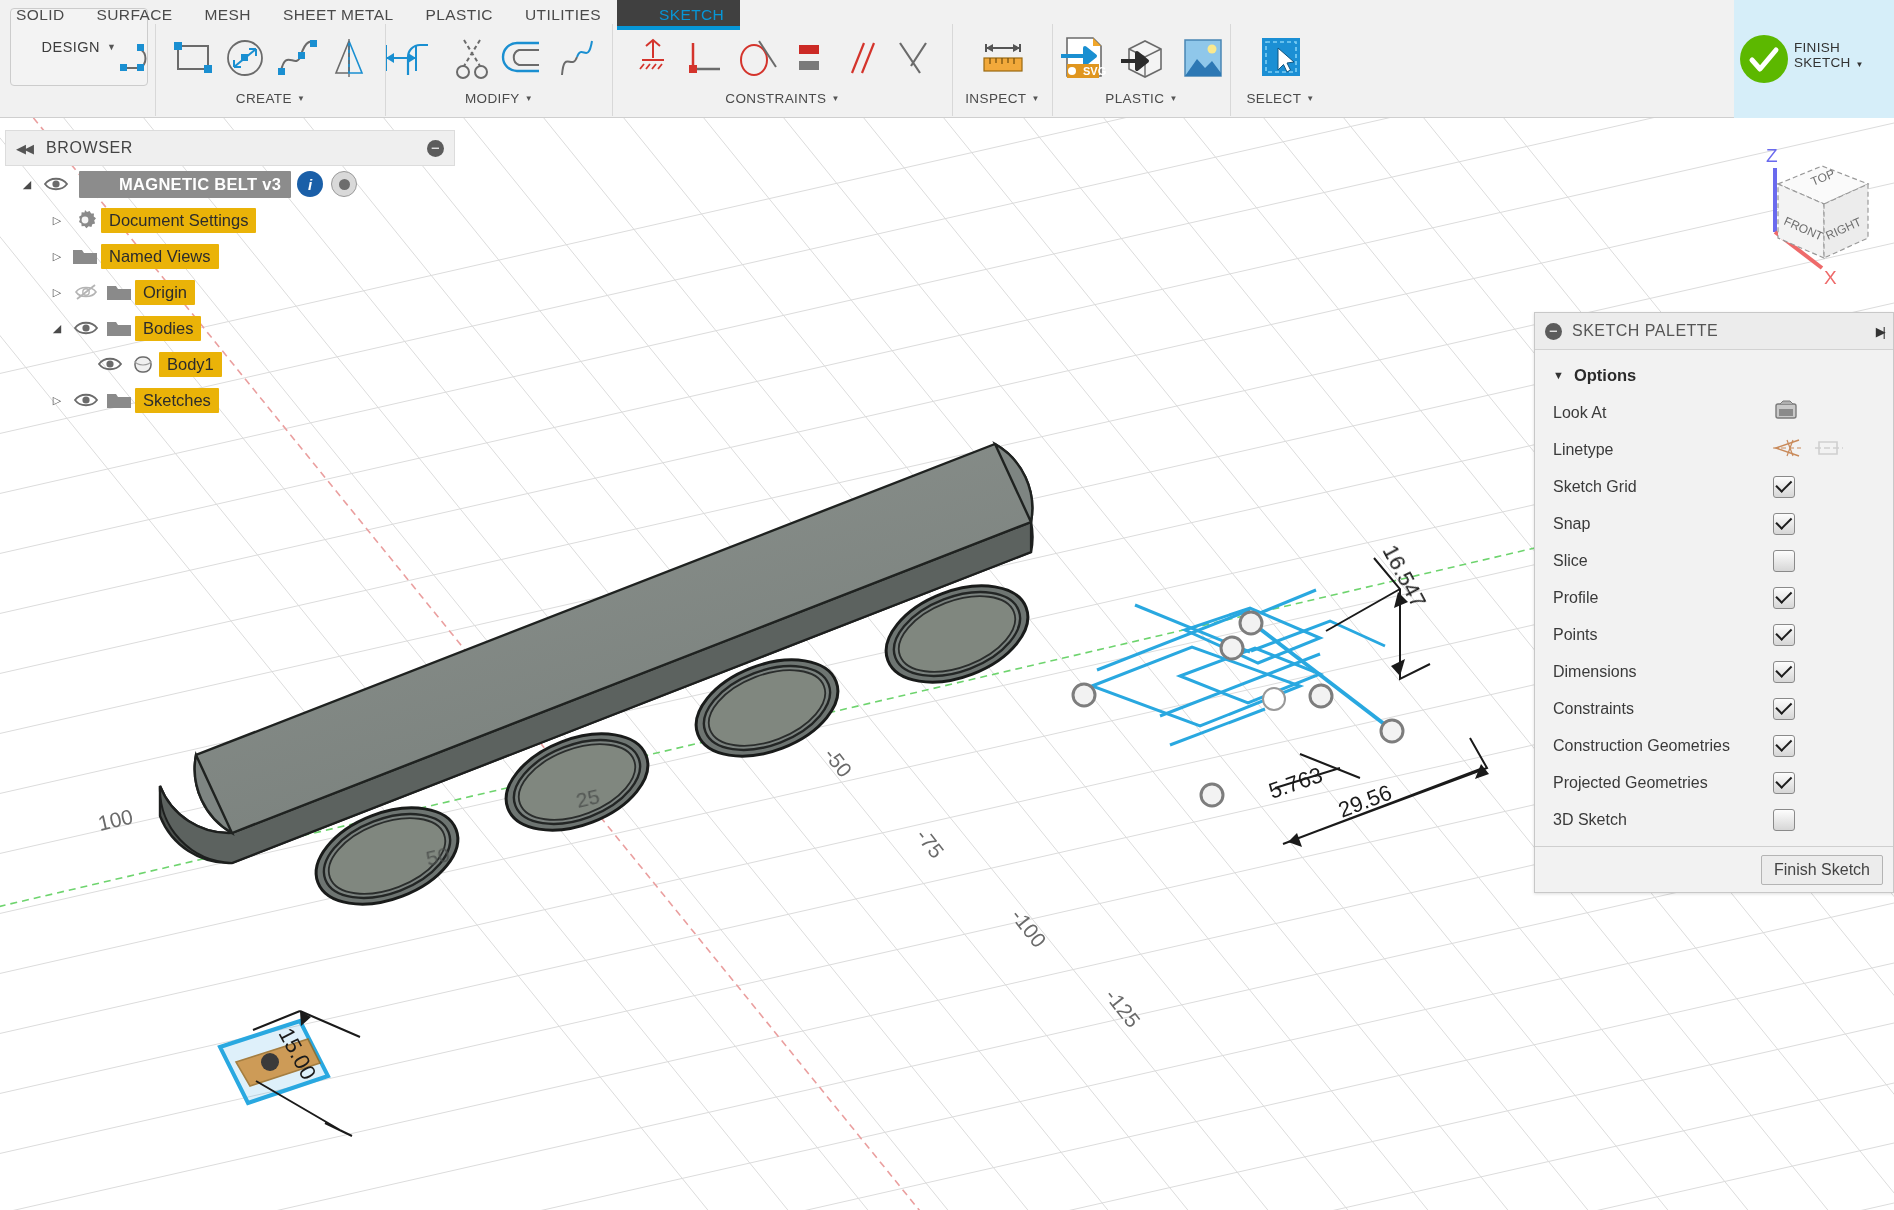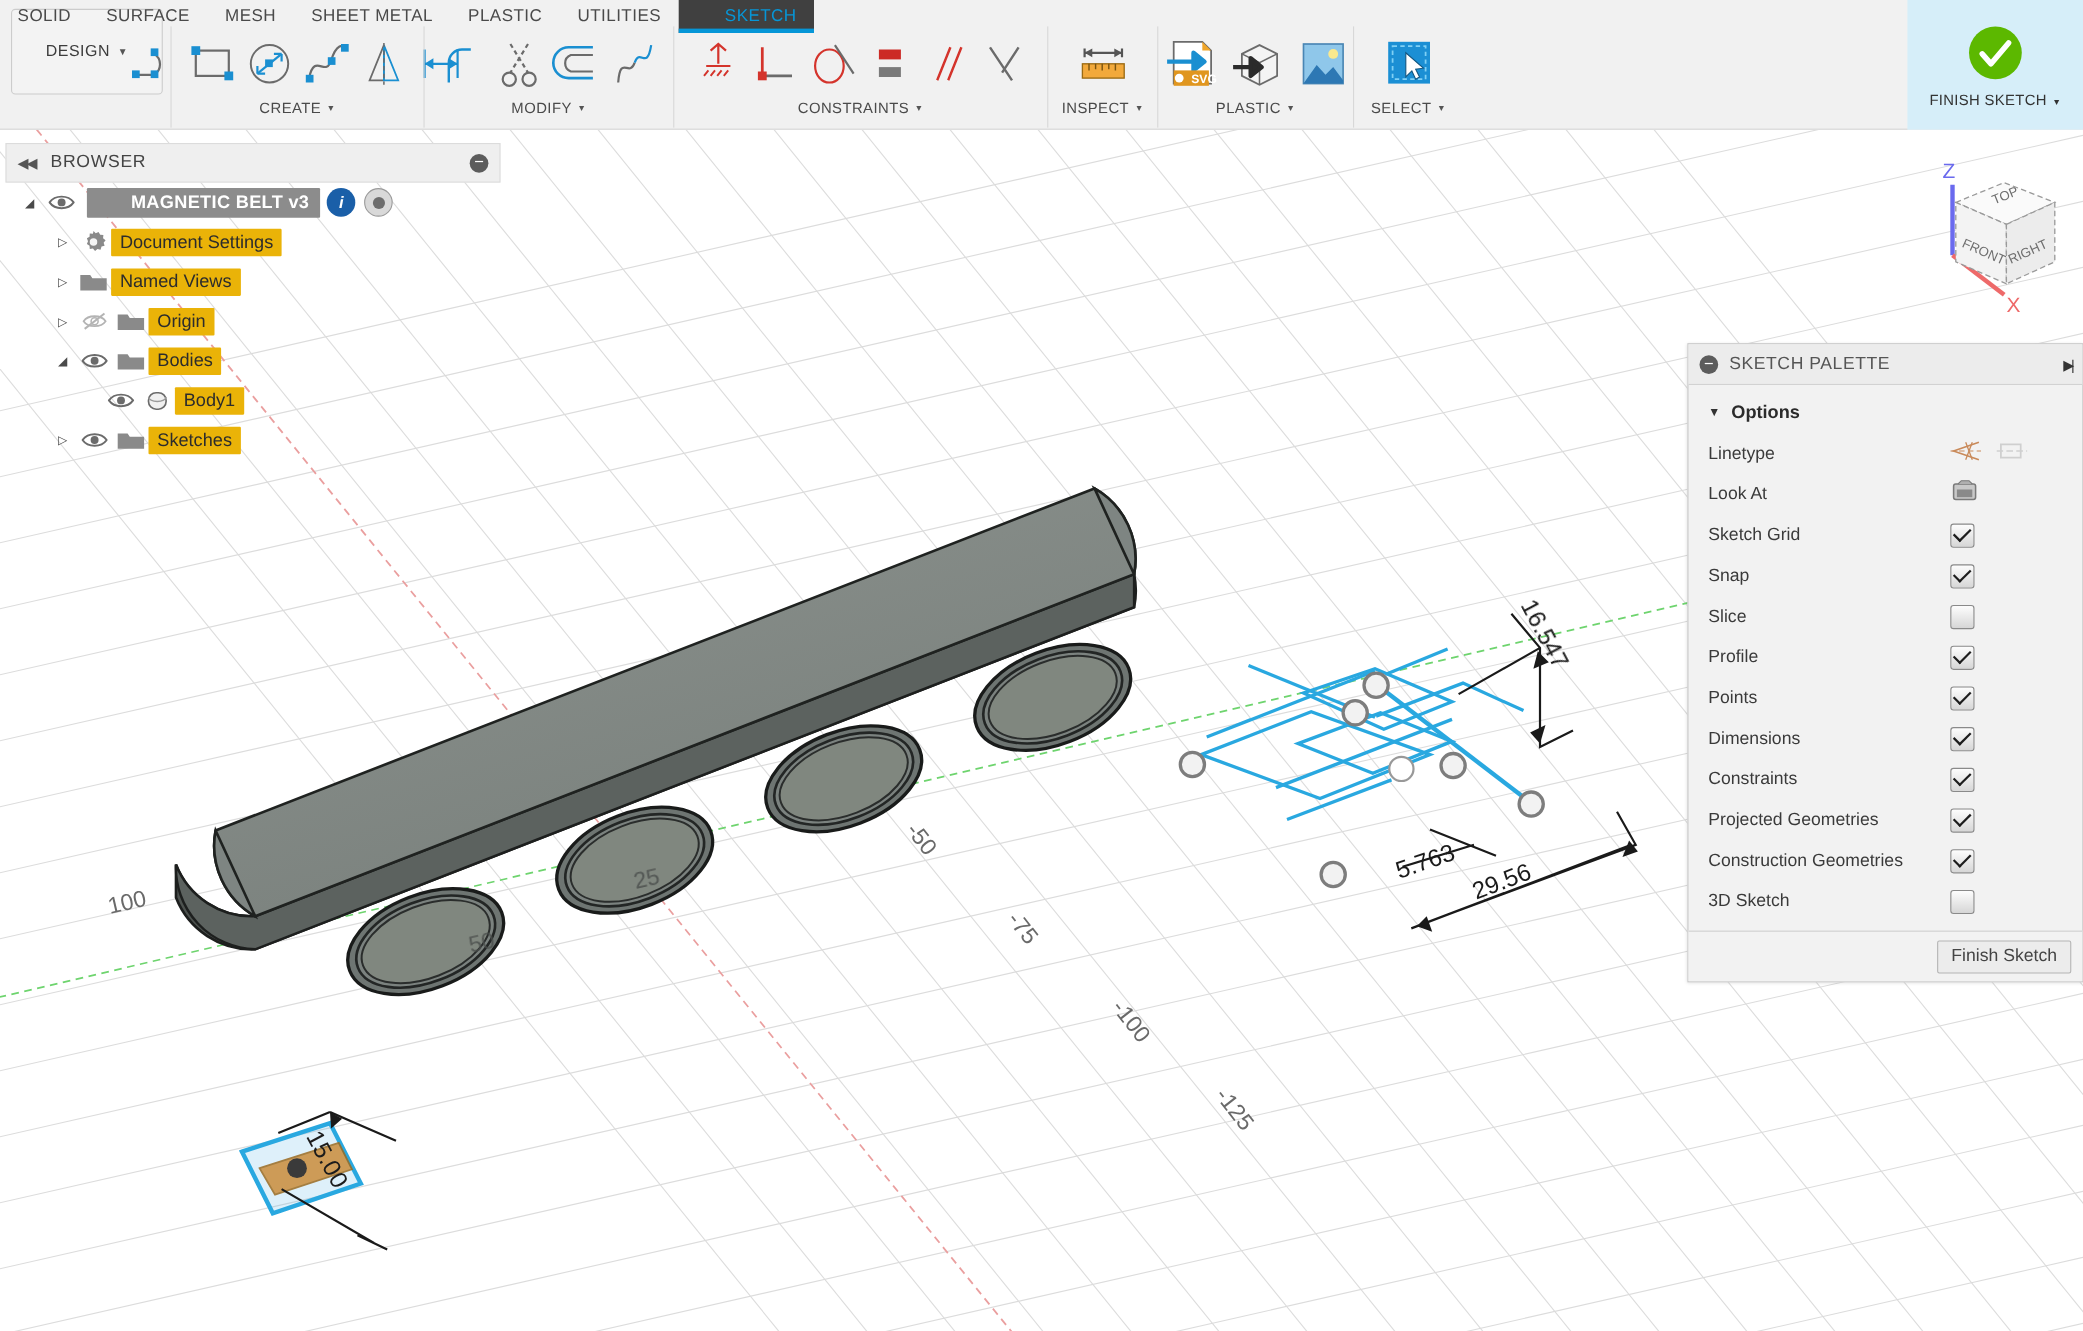--- a/index.html
+++ b/index.html
@@ -42,21 +42,21 @@
     display:flex;align-items:center;
   }
   .grp .glabel .caret{margin-left:5px;font-size:8px;color:#555;}
   .grp.sep{border-left:1px solid #d8d8d8;}
   .ic{width:52px;height:58px;display:flex;align-items:center;justify-content:center;}
   .ic.wide{width:60px;}
   .ic svg{display:block;}
 
   #finish-grp{
     position:absolute;right:0;top:-24px;width:160px;height:118px;background:#d6eef9;
-    display:flex;flex-direction:column;align-items:center;justify-content:center;
+    display:flex;flex-direction:row;align-items:center;justify-content:center;
     box-sizing:border-box;
   }
   #finish-grp .icons{height:70px;display:flex;align-items:center;}
   #finish-grp .glabel{font-size:13.5px;color:#333;letter-spacing:.3px;padding-bottom:8px;}
 
   
   #canvas{position:absolute;left:0;top:118px;width:1894px;height:1092px;overflow:hidden;background:#fff;}
   #canvas svg{position:absolute;left:0;top:0;}
 
   
@@ -714,52 +714,52 @@
     <span class="pin">▶|</span>
   </div>
 
   <div id="palette-body">
     <div class="sect">
       <span class="tri">▼</span>
       <span class="stitle">Options</span>
     </div>
 
     <div class="orow">
+      <span class="olabel">Look At</span>
+      <span class="ctrl">
+        <span>
+          <svg width="26" height="22" viewBox="0 0 26 22">
+              <rect x="3" y="4" width="20" height="14" rx="2" fill="#c9c9c9" stroke="#7a7a7a" stroke-width="1.4"></rect>
+              <rect x="6" y="9" width="14" height="7" fill="#8a8a8a"></rect>
+              <path d="M7 4 L10 1 H17 L20 4" fill="#b0b0b0" stroke="#7a7a7a" stroke-width="1"></path>
+            </svg>
+        </span>
+      </span>
+    </div>
+
+    <div class="orow">
       <span class="olabel">Linetype</span>
       <span class="ctrl">
         <span style="margin-right:14px;">
           <svg width="28" height="24" viewBox="0 0 28 24">
               <path d="M26 4 L3 12 L26 20" fill="none" stroke="#c98a5a" stroke-width="1.5"></path>
               <path d="M0 12 H28" stroke="#c98a5a" stroke-width="1" stroke-dasharray="5 3"></path>
               <path d="M14 4 L20 20 M20 4 L14 20" stroke="#c98a5a" stroke-width="1.2"></path>
             </svg>
         </span>
         <span>
           <svg width="28" height="24" viewBox="0 0 28 24">
               <path d="M4 6 H22 V18 H4 Z" fill="none" stroke="#cfcfcf" stroke-width="1.6"></path>
               <path d="M0 12 H28" stroke="#cfcfcf" stroke-width="1.4" stroke-dasharray="6 3"></path>
             </svg>
         </span>
       </span>
     </div>
 
     <div class="orow">
-      <span class="olabel">Look At</span>
-      <span class="ctrl">
-        <span>
-          <svg width="26" height="22" viewBox="0 0 26 22">
-              <rect x="3" y="4" width="20" height="14" rx="2" fill="#c9c9c9" stroke="#7a7a7a" stroke-width="1.4"></rect>
-              <rect x="6" y="9" width="14" height="7" fill="#8a8a8a"></rect>
-              <path d="M7 4 L10 1 H17 L20 4" fill="#b0b0b0" stroke="#7a7a7a" stroke-width="1"></path>
-            </svg>
-        </span>
-      </span>
-    </div>
-
-    <div class="orow">
       <span class="olabel">Sketch Grid</span>
       <span class="ctrl">
           <span class="cbox on"></span>
         </span>
     </div>
     <div class="orow">
       <span class="olabel">Snap</span>
       <span class="ctrl">
           <span class="cbox on"></span>
         </span>
@@ -788,27 +788,27 @@
           <span class="cbox on"></span>
         </span>
     </div>
     <div class="orow">
       <span class="olabel">Constraints</span>
       <span class="ctrl">
           <span class="cbox on"></span>
         </span>
     </div>
     <div class="orow">
+      <span class="olabel">Construction Geometries</span>
+      <span class="ctrl">
+          <span class="cbox on"></span>
+        </span>
+    </div>
+    <div class="orow">
       <span class="olabel">Projected Geometries</span>
-      <span class="ctrl">
-          <span class="cbox on"></span>
-        </span>
-    </div>
-    <div class="orow">
-      <span class="olabel">Construction Geometries</span>
       <span class="ctrl">
           <span class="cbox on"></span>
         </span>
     </div>
     <div class="orow">
       <span class="olabel">3D Sketch</span>
       <span class="ctrl">
           <span class="cbox"></span>
         </span>
     </div>

